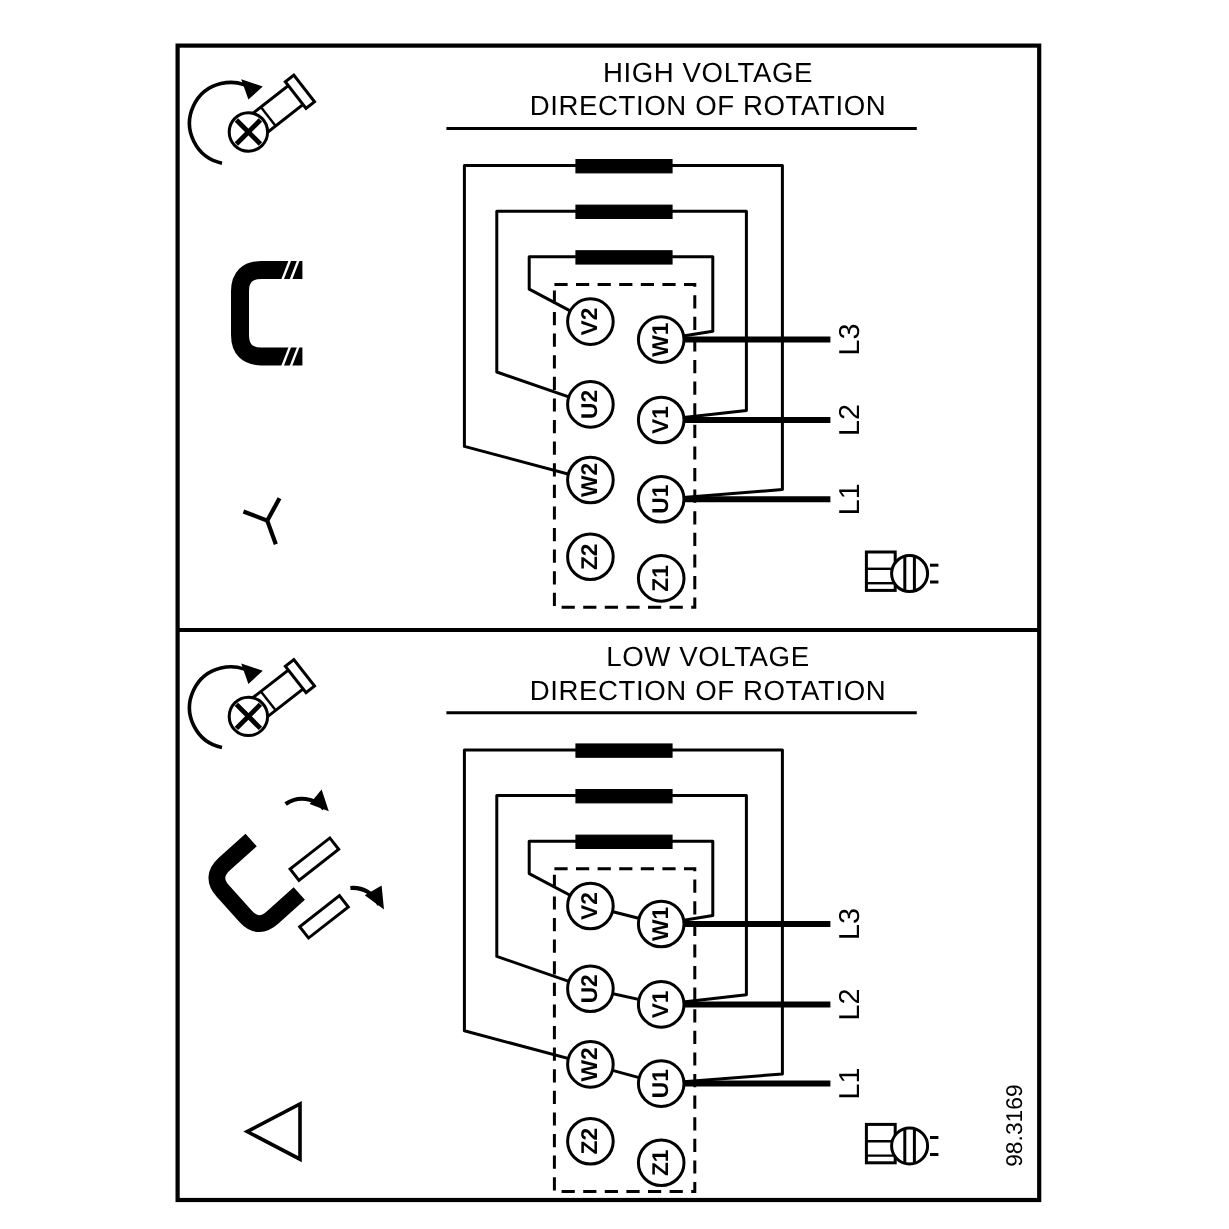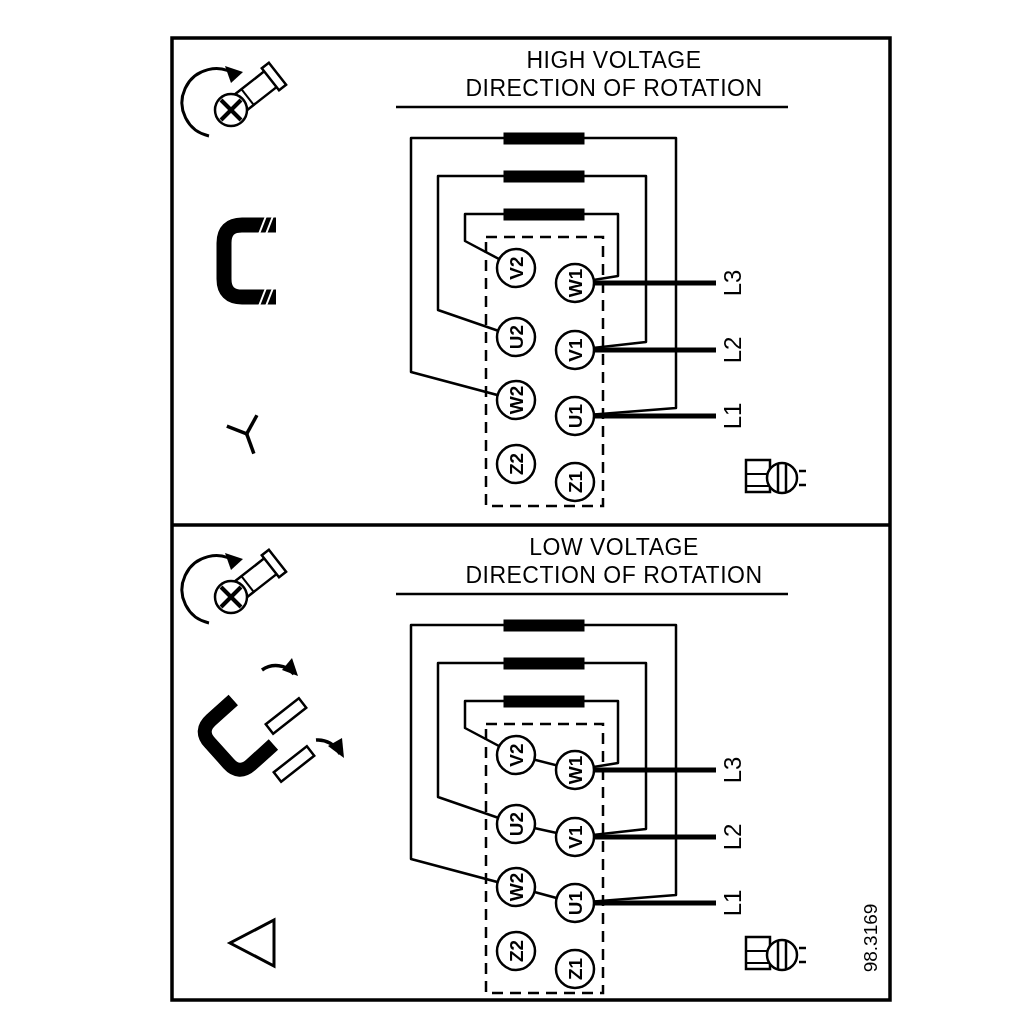--- a/index.html
+++ b/index.html
@@ -1,18 +1,18 @@
 <!DOCTYPE html>
 <html><head>
 <meta charset="utf-8">
 <style>
   * { box-sizing: border-box; }
   body { margin: 0; background: #ffffff; }
   .page { width: 1024px; height: 1024px; position: relative; background: #ffffff;
-          font-family: "Liberation Sans", sans-serif; padding-left: 24px; }
+          font-family: "Liberation Sans", sans-serif; }
   svg text { font-family: "Liberation Sans", sans-serif; fill: #000000; }
   .title  { font-size: 23px; letter-spacing: 0.5px; }
   .tlabel { font-size: 19px; font-weight: 700; }
   .llabel { font-size: 24px; }
   .dnum   { font-size: 19px; }
 </style>
 </head>
 <body>
 
 <div class="page">

